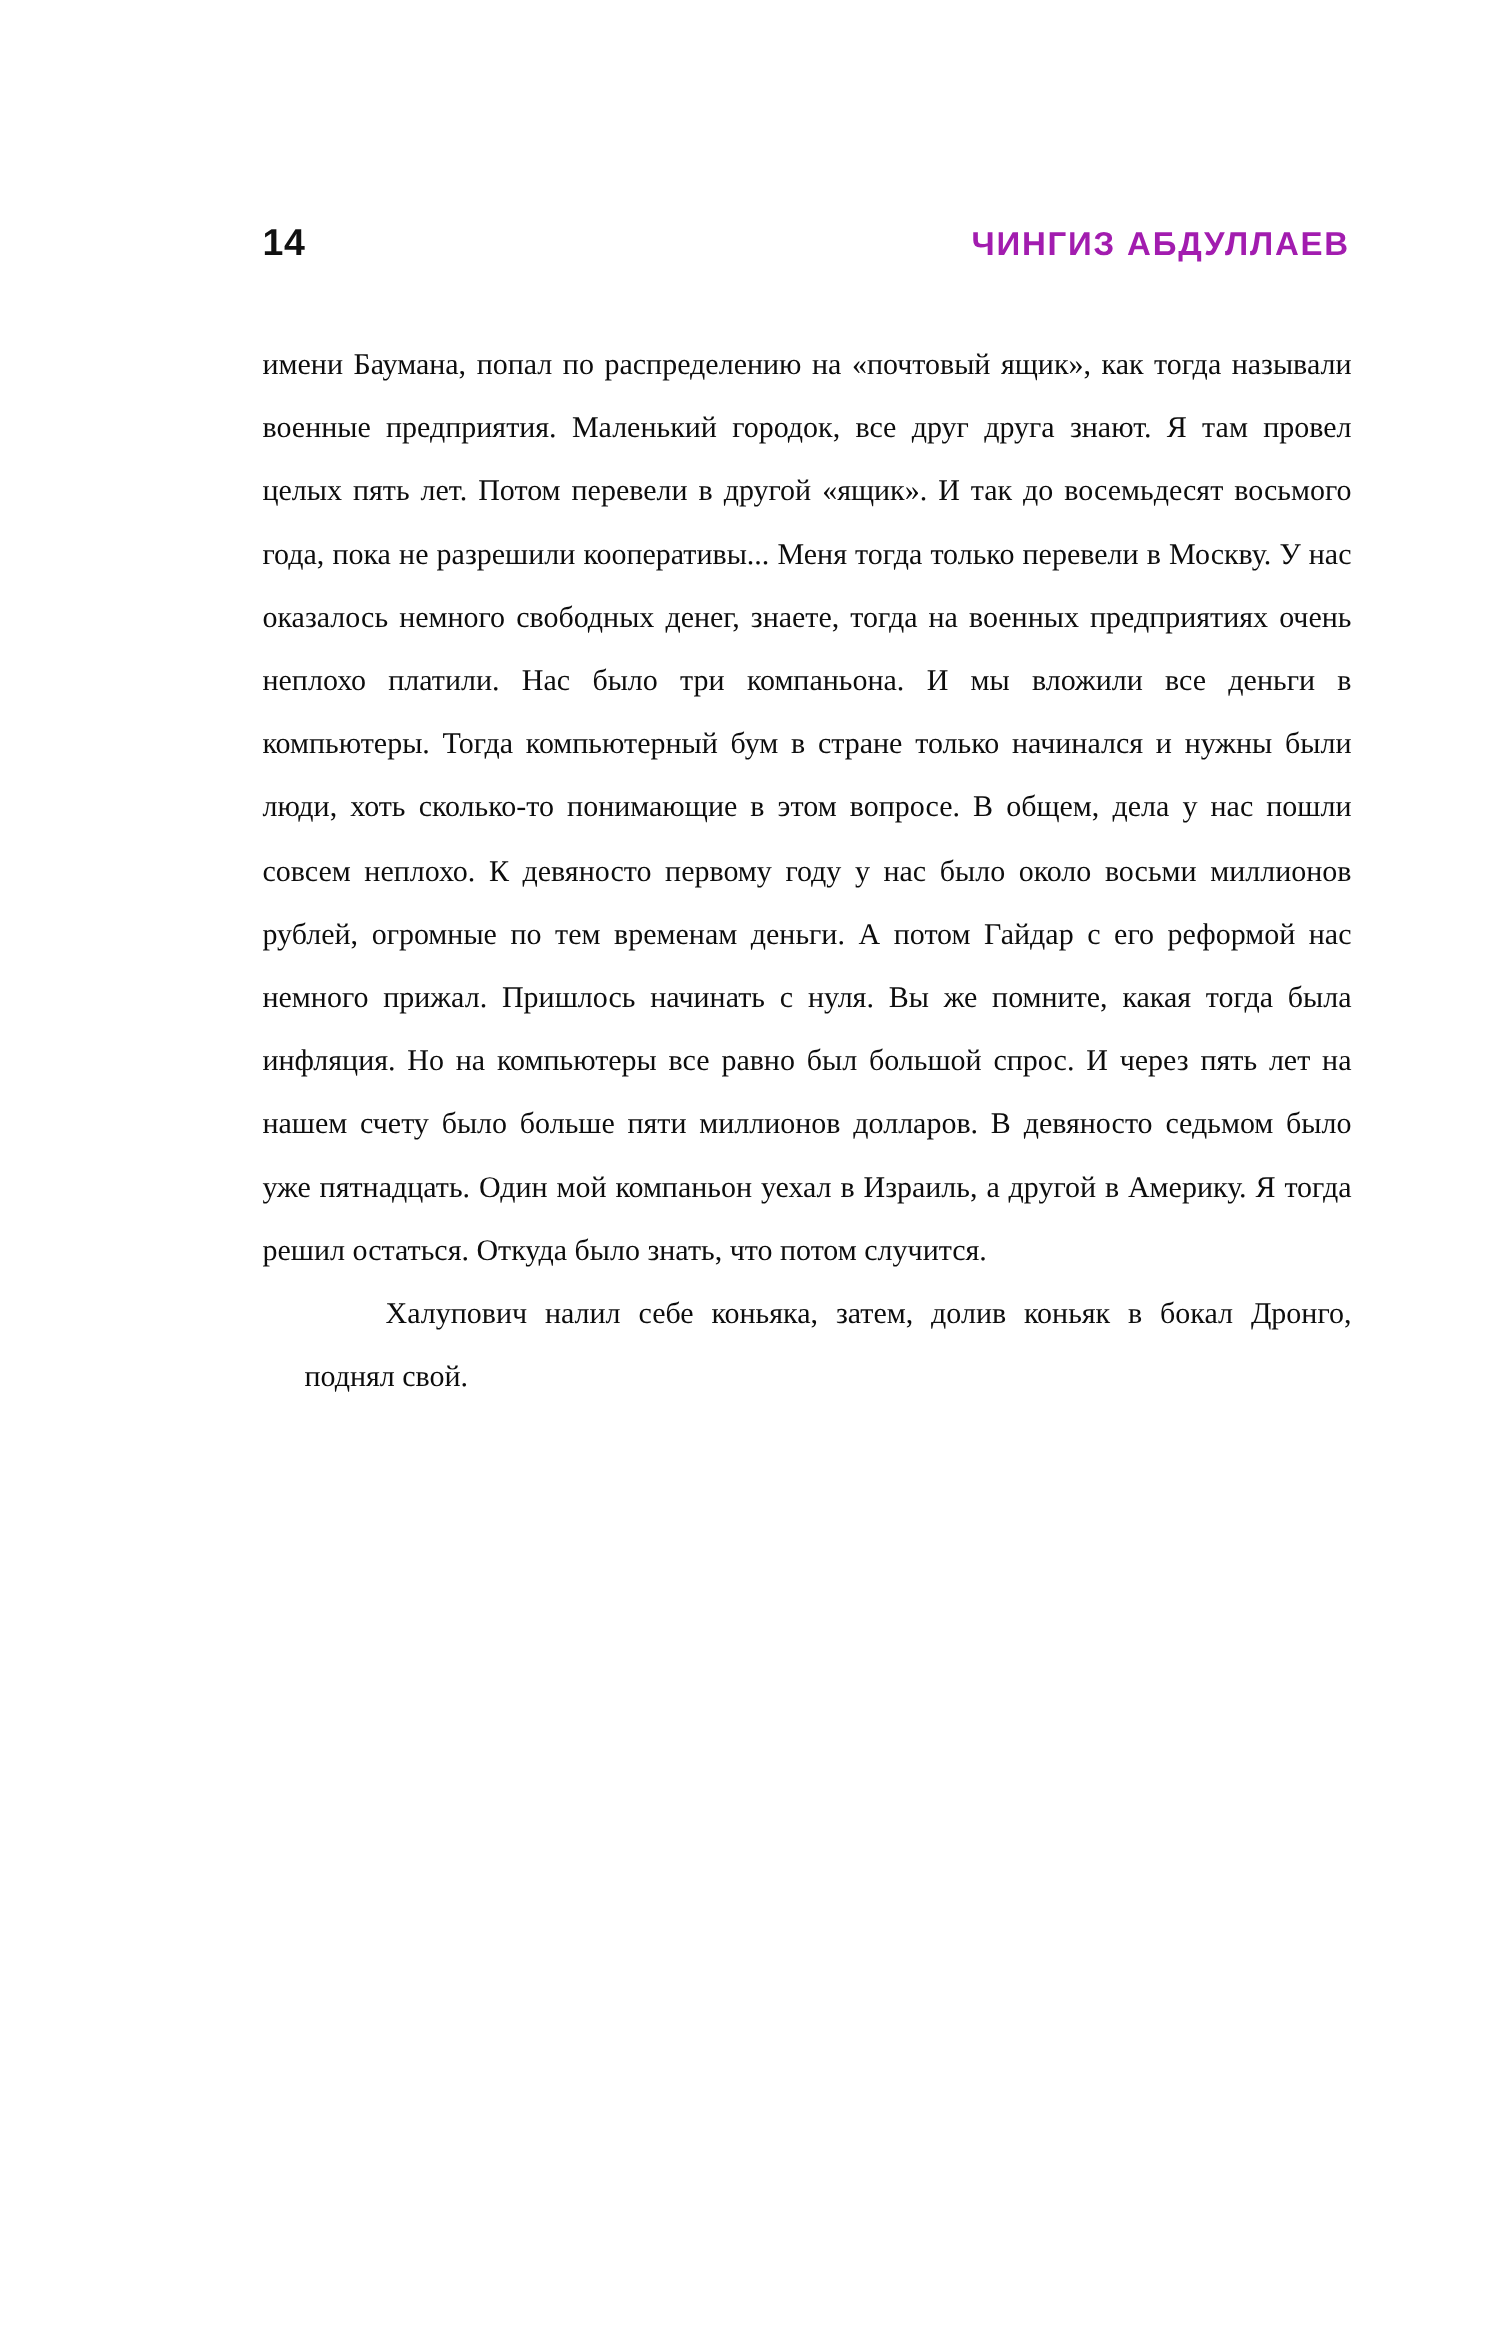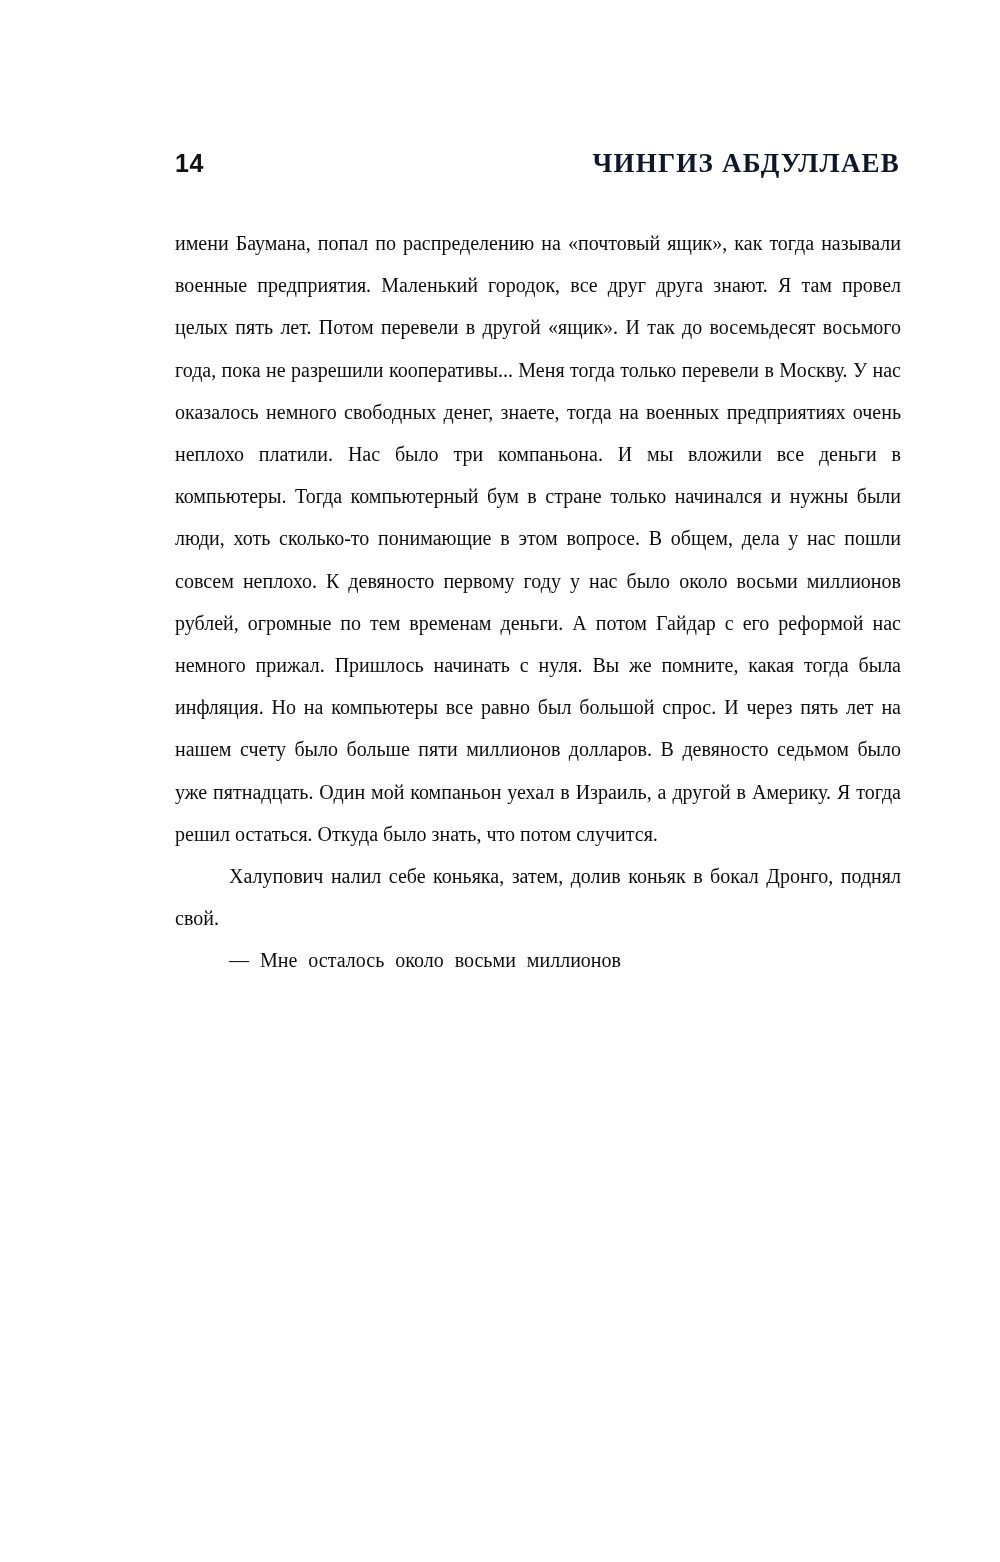--- a/index.html
+++ b/index.html
@@ -34,59 +34,59 @@
     justify-content: space-between;
   }
   .page-number {
     font-family: "Liberation Sans", sans-serif;
     font-weight: bold;
     font-size: 25px;
     letter-spacing: 0.5px;
     color: #111111;
   }
   .author-name {
-    font-family: Liberation Serif, serif;
+    font-family: Liberation Sans, sans-serif;
     font-weight: bold;
-    font-size: 27px;
+    font-size: 22px;
     letter-spacing: 1.2px;
-    color: #0f172a;
+    color: #a21caf;
   }
   .body-text {
     position: absolute;
     left: 175px;
     top: 222px;
     width: 726px;
   }
   .para {
     margin: 0;
     font-family: "Liberation Serif", serif;
     font-size: 20px;
     line-height: 42.2px;
     text-align: justify;
     text-justify: inter-word;
     color: #0d0d0d;
     hyphens: manual;
   }
   .para.indent {
     text-indent: 54px;
+    margin-left: 28px;
   }
   .para.last-loose {
     text-align: justify;
     word-spacing: 6px;
   }
 </style>
 </head>
 <body>
 
 <div class="page">
 
   <div class="header">
     <span class="page-number">14</span>
     <span class="author-name">ЧИНГИЗ АБДУЛЛАЕВ</span>
   </div>
 
   <div class="body-text">
     <p class="para">имени Баумана, попал по распределению на «почтовый ящик», как тогда называли военные предприятия. Маленький городок, все друг друга знают. Я там провел целых пять лет. Потом перевели в другой «ящик». И так до восемьдесят восьмого года, пока не разрешили кооперативы... Меня тогда только перевели в Москву. У нас оказалось немного свободных денег, знаете, тогда на военных предприятиях очень неплохо платили. Нас было три компаньона. И мы вложили все деньги в компьютеры. Тогда компьютерный бум в стране только начинался и нужны были люди, хоть сколько-то понимающие в этом вопросе. В общем, дела у нас пошли совсем неплохо. К девяносто первому году у нас было около восьми миллионов рублей, огромные по тем временам деньги. А потом Гайдар с его реформой нас немного прижал. Пришлось начинать с нуля. Вы же помните, какая тогда была инфляция. Но на компьютеры все равно был большой спрос. И через пять лет на нашем счету было больше пяти миллионов долларов. В девяносто седьмом было уже пятнадцать. Один мой компаньон уехал в Израиль, а другой в Америку. Я тогда решил остаться. Откуда было знать, что потом случится.</p>
     <p class="para indent">Халупович налил себе коньяка, затем, долив коньяк в бокал Дронго, поднял свой.</p>
-    <p class="para indent last-loose">— Мне осталось около восьми миллионов</p>
   </div>
 
 </div>
 
 </body></html>

